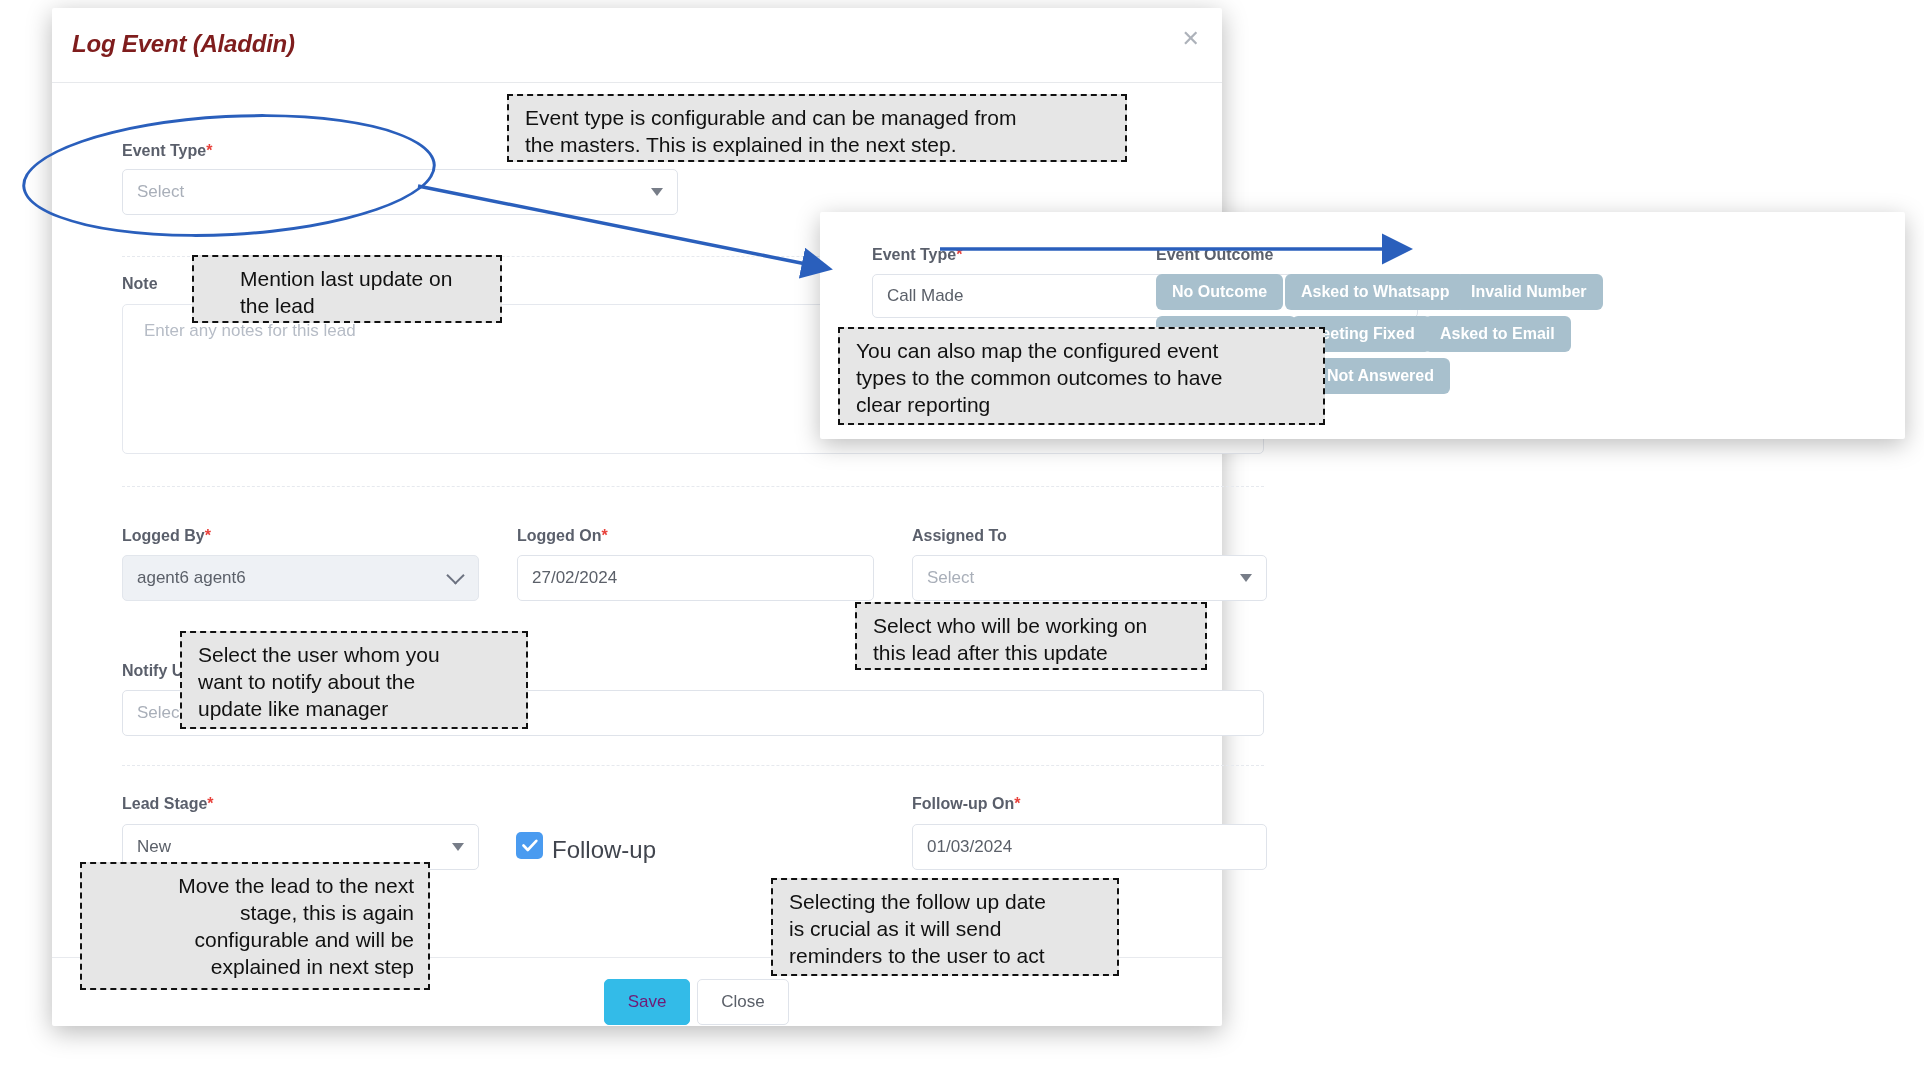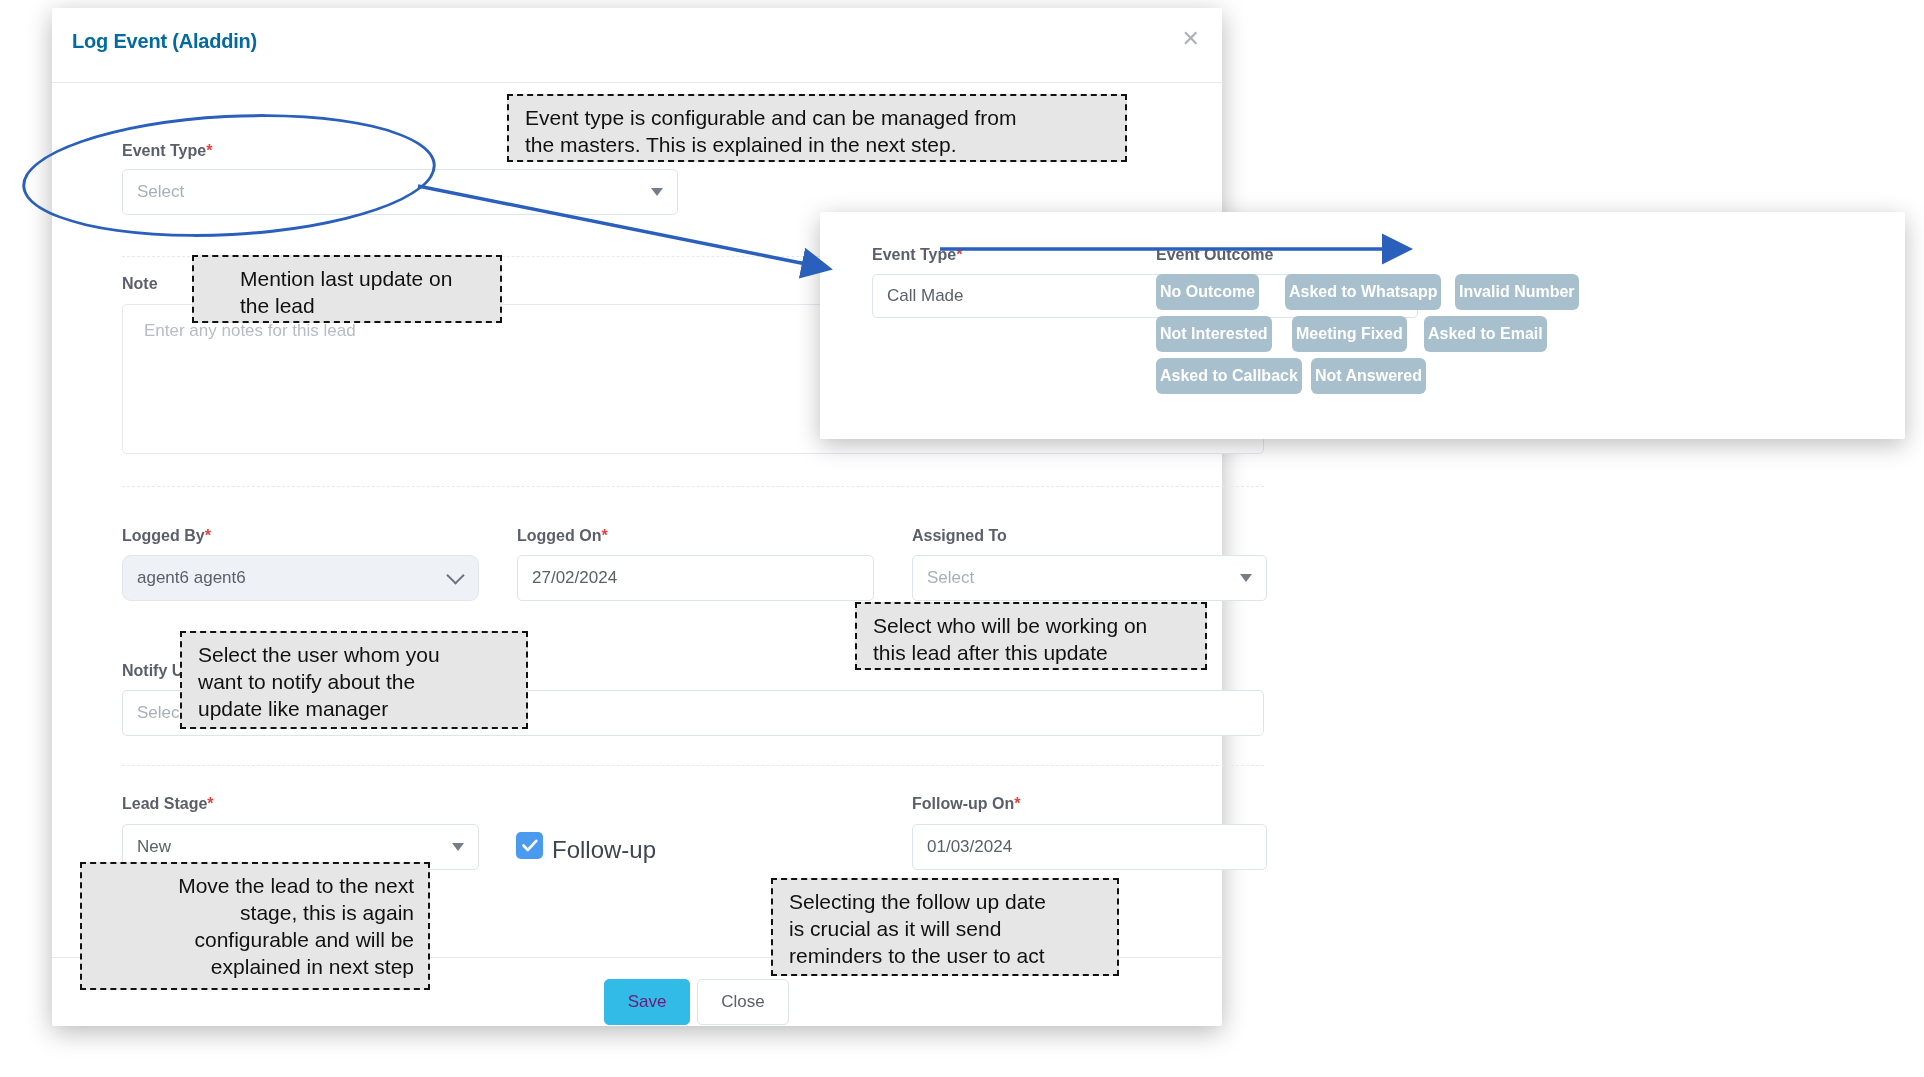--- a/index.html
+++ b/index.html
@@ -29,24 +29,25 @@
   }
   .modal-header {
     position: relative;
     height: 74px;
     border-bottom: 1px solid #e7e9ec;
   }
   .modal-title {
     position: absolute;
     left: 20px;
     top: 22px;
-    font-size: 20px;
+    font-size: 24px;
     font-weight: bold;
-    color: #0369a1;
+    color: #7f1d1d;
     letter-spacing: -0.2px;
+    font-style: italic;
   }
   .modal-close {
     position: absolute;
     right: 22px;
     top: 20px;
     font-size: 22px;
     color: #adb2ba;
     cursor: pointer;
     line-height: 1;
   }
@@ -69,21 +70,20 @@
     font-size: 17px;
     color: #6f7580;
     display: flex;
     align-items: center;
     padding: 0 14px;
   }
   .ctl.disabled {
     background: #eef1f5;
     border-color: #e2e6ec;
     color: #5b6069;
-    border-radius: 9px;
   }
   .ctl.placeholder { color: #a9afb9; }
   .ctl.value { color: #5b6069; }
 
   .caret {
     position: absolute;
     right: 14px;
     top: 50%;
     transform: translateY(-50%);
     width: 0; height: 0;
@@ -203,21 +203,21 @@
     box-sizing: border-box;
     height: 36px;
     background: #a8c0cd;
     color: #ffffff;
     font-size: 16px;
     font-weight: bold;
     border-radius: 6px;
     display: flex;
     align-items: center;
     justify-content: center;
-    padding: 0 4px;
+    padding: 0 16px;
     white-space: nowrap;
     cursor: pointer;
   }
 
   
   .callout {
     position: absolute;
     box-sizing: border-box;
     background: #e6e6e6;
     border: 2px dashed #111111;
@@ -371,20 +371,23 @@
 
     <path d="M 940 249 L 1406 249" stroke="#2a5fbc" stroke-width="3.5" fill="none" marker-end="url(#ah)"></path>
   </svg>
 
   <div class="callout" style="left:507px; top:94px;  width:620px; height:68px;">Event type is configurable and can be managed from
 the masters. This is explained in the next step.</div>
 
   <div class="callout" style="left:192px; top:255px; width:310px; height:68px;padding-left:46px;">Mention last update on
 the lead</div>
 
+  <div class="callout" style="left:838px; top:327px; width:487px; height:98px;">You can also map the configured event
+types to the common outcomes to have
+clear reporting</div>
 
   <div class="callout" style="left:855px; top:602px; width:352px; height:68px;">Select who will be working on
 this lead after this update</div>
 
   <div class="callout" style="left:180px; top:631px; width:348px; height:98px;">Select the user whom you
 want to notify about the
 update like manager</div>
 
   <div class="callout" style="left:80px;  top:862px; width:350px; height:128px;text-align:right;">Move the lead to the next
 stage, this is again

